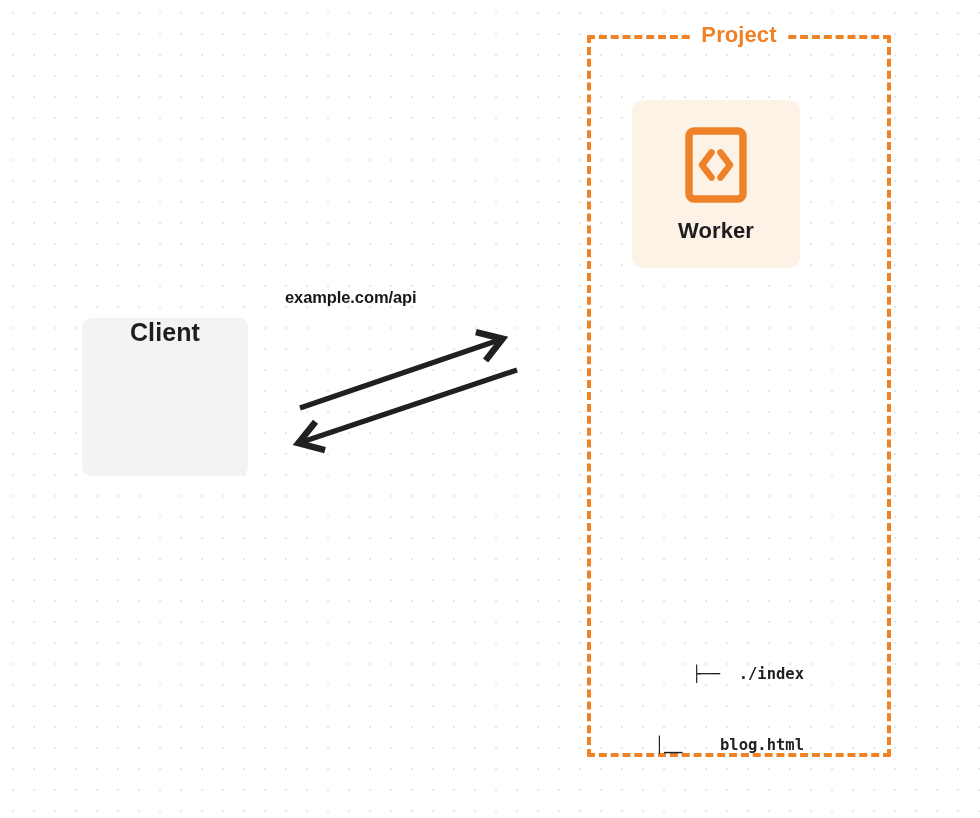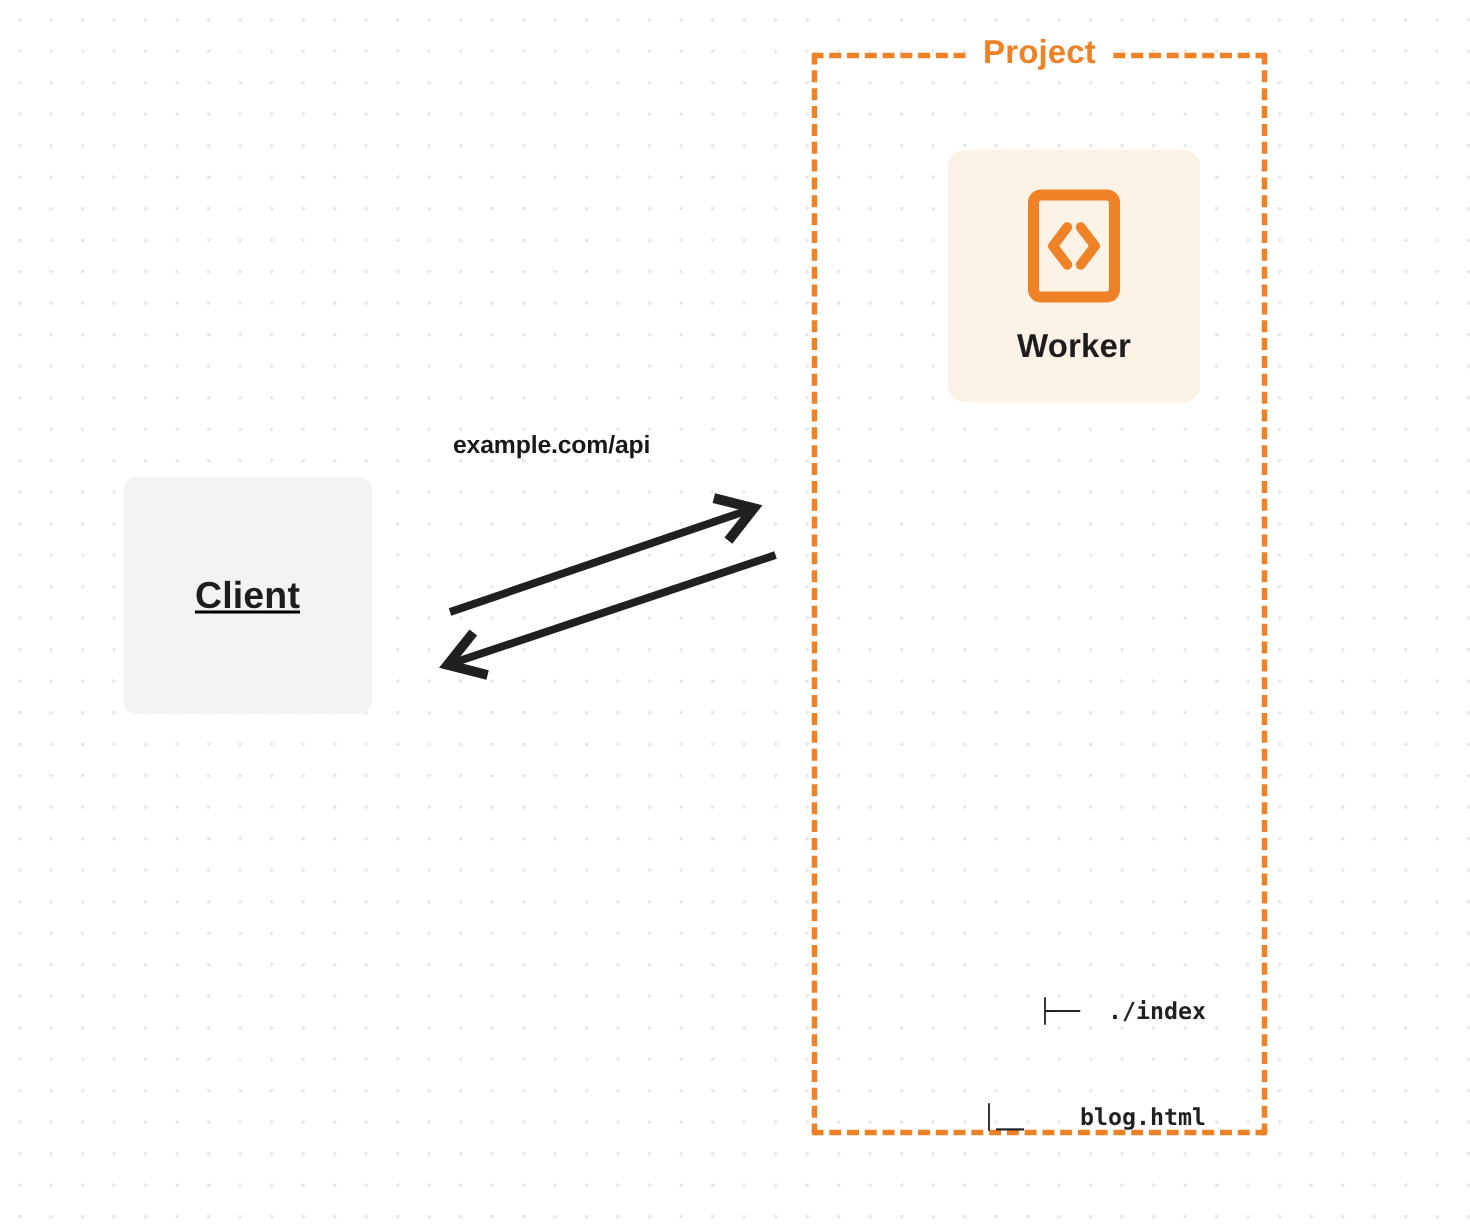--- a/index.html
+++ b/index.html
@@ -28,23 +28,22 @@
   
   .client-node {
     position: absolute;
     left: 82px;
     top: 318px;
     width: 166px;
     height: 158px;
     background: #f2f3f5;
     border-radius: 9px;
     display: flex;
-    align-items: center;
+    align-items: flex-start;
     justify-content: center;
-    text-decoration: underline;
   }
   .client-label {
     font-size: 25px;
     font-weight: 700;
     color: #1d1d1f;
     letter-spacing: 0.1px;
   }
 
   
   .connector-layer {
@@ -52,33 +51,33 @@
     left: 0;
     top: 0;
     width: 980px;
     height: 818px;
     pointer-events: none;
   }
 
   
   .edge-label {
     position: absolute;
-    left: 302px;
+    left: 285px;
     top: 288px;
     font-size: 16.5px;
     font-weight: 700;
     color: #17181a;
     white-space: nowrap;
     letter-spacing: -0.1px;
   }
 
   
   .project-group {
     position: absolute;
-    left: 541px;
+    left: 587px;
     top: 35px;
     width: 304px;
     height: 722px;
     box-sizing: border-box;
     border: 4px dashed #ef8126;
     border-radius: 2px;
   }
   .project-title {
     position: absolute;
     left: 50%;

